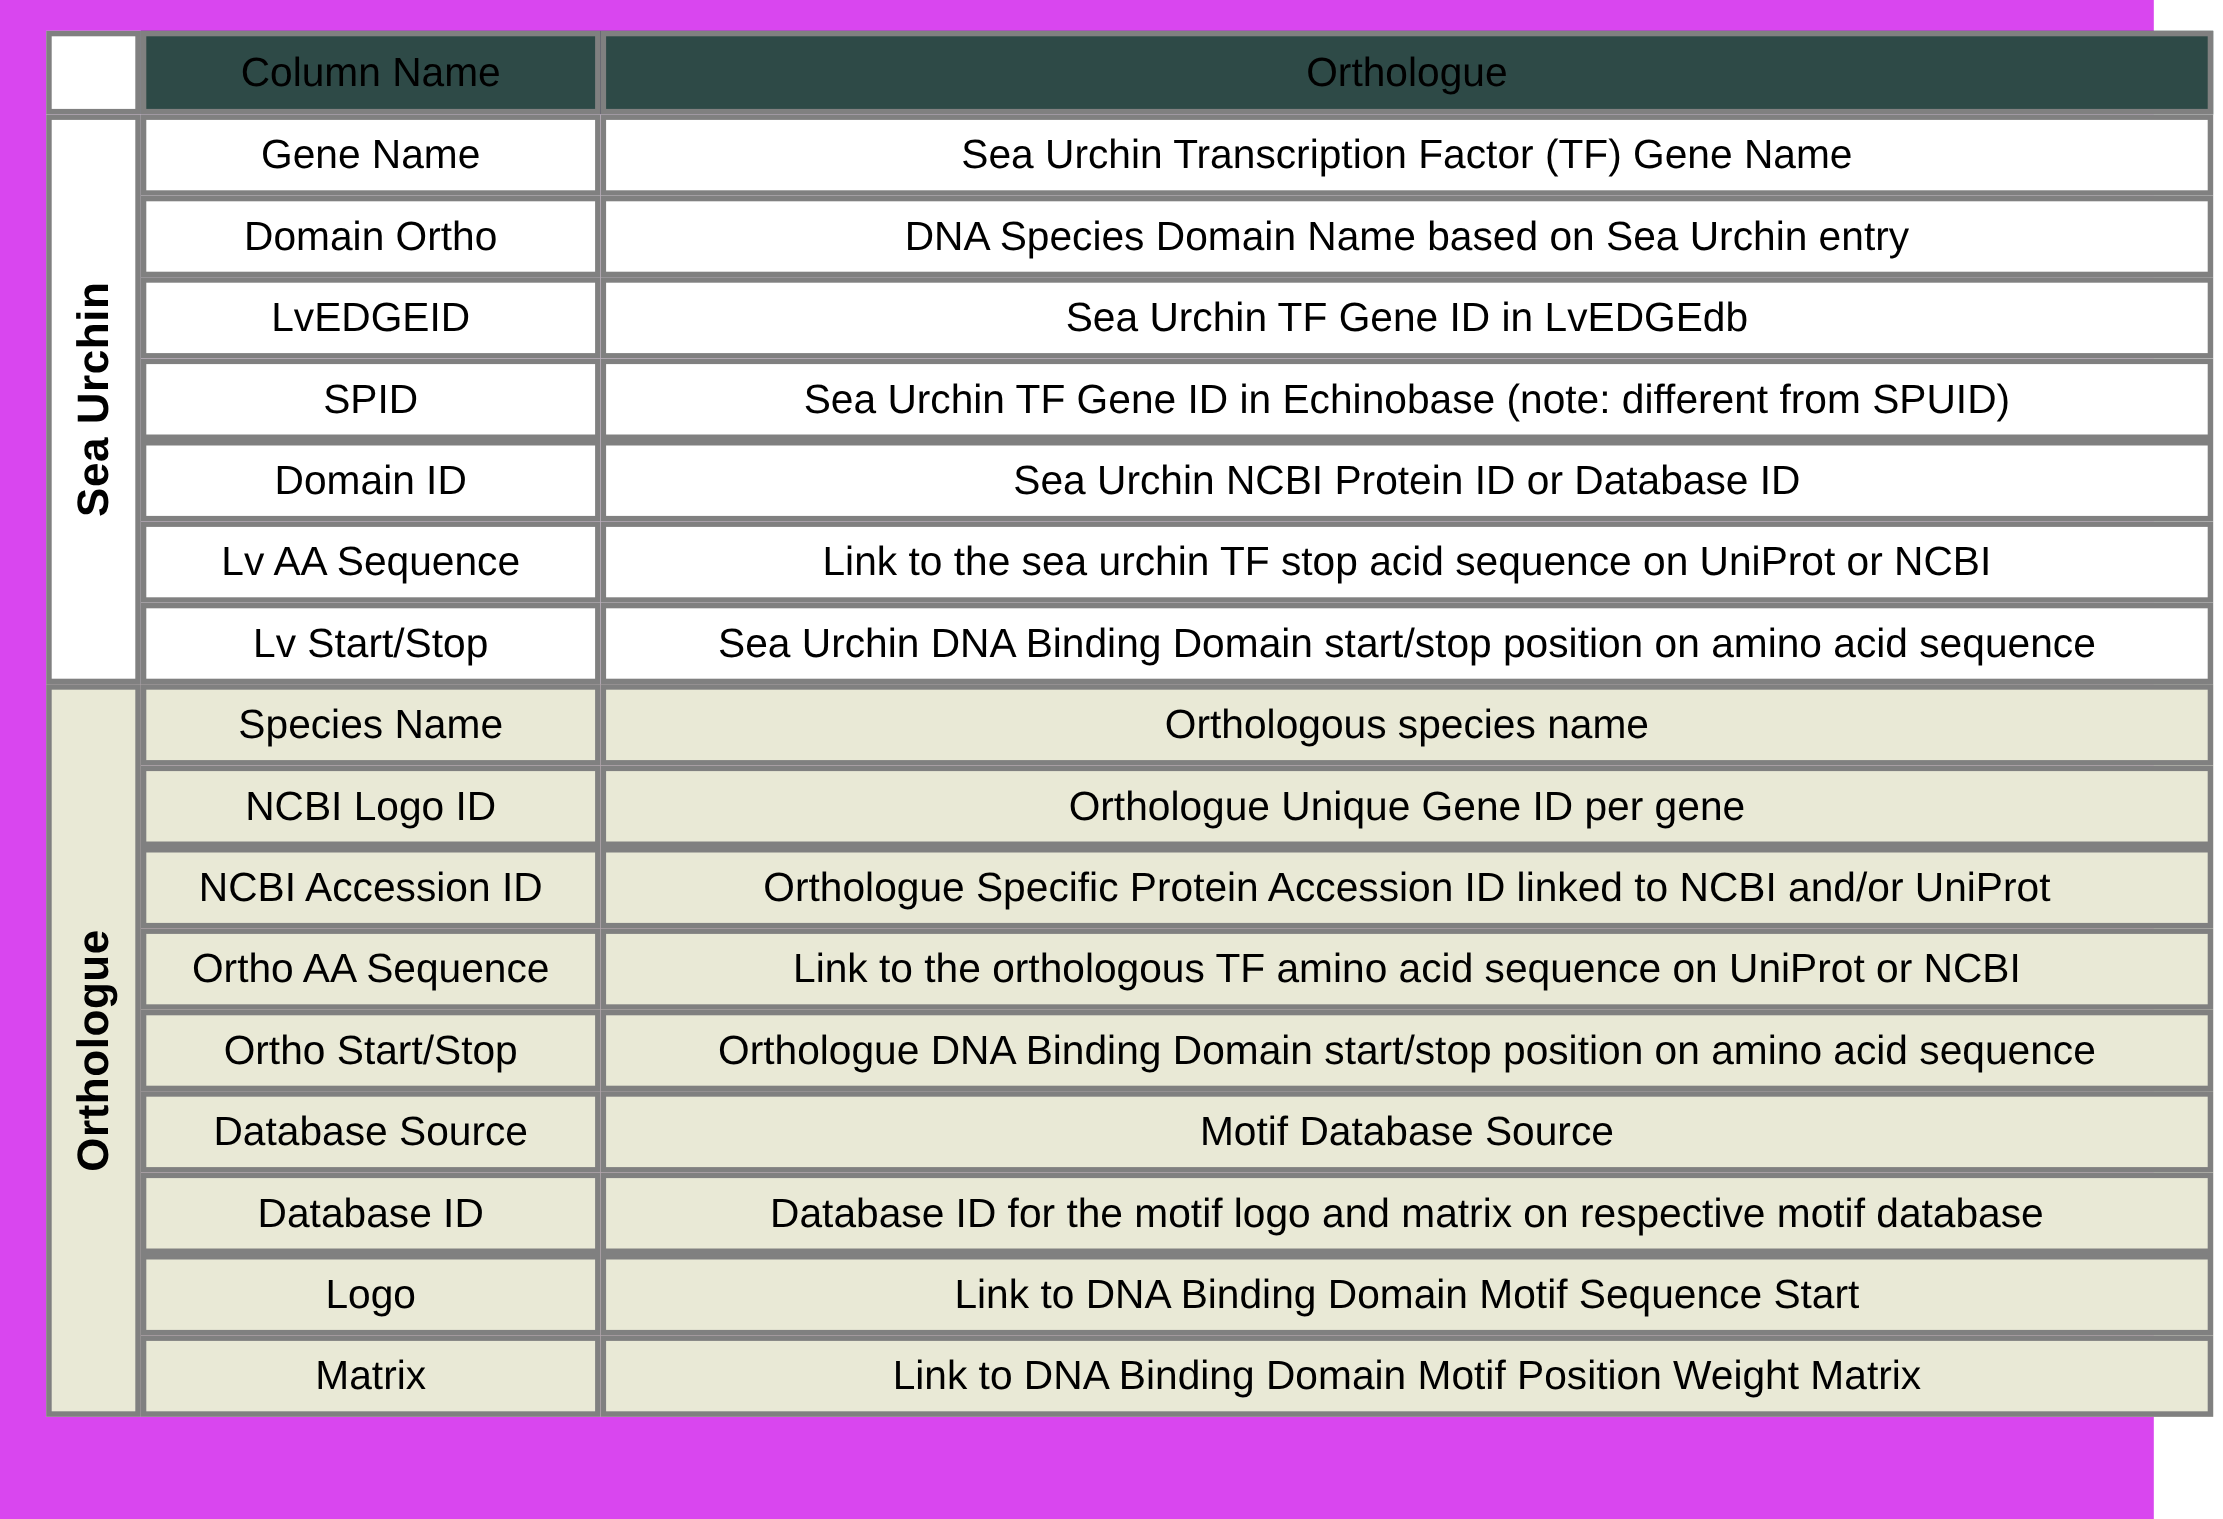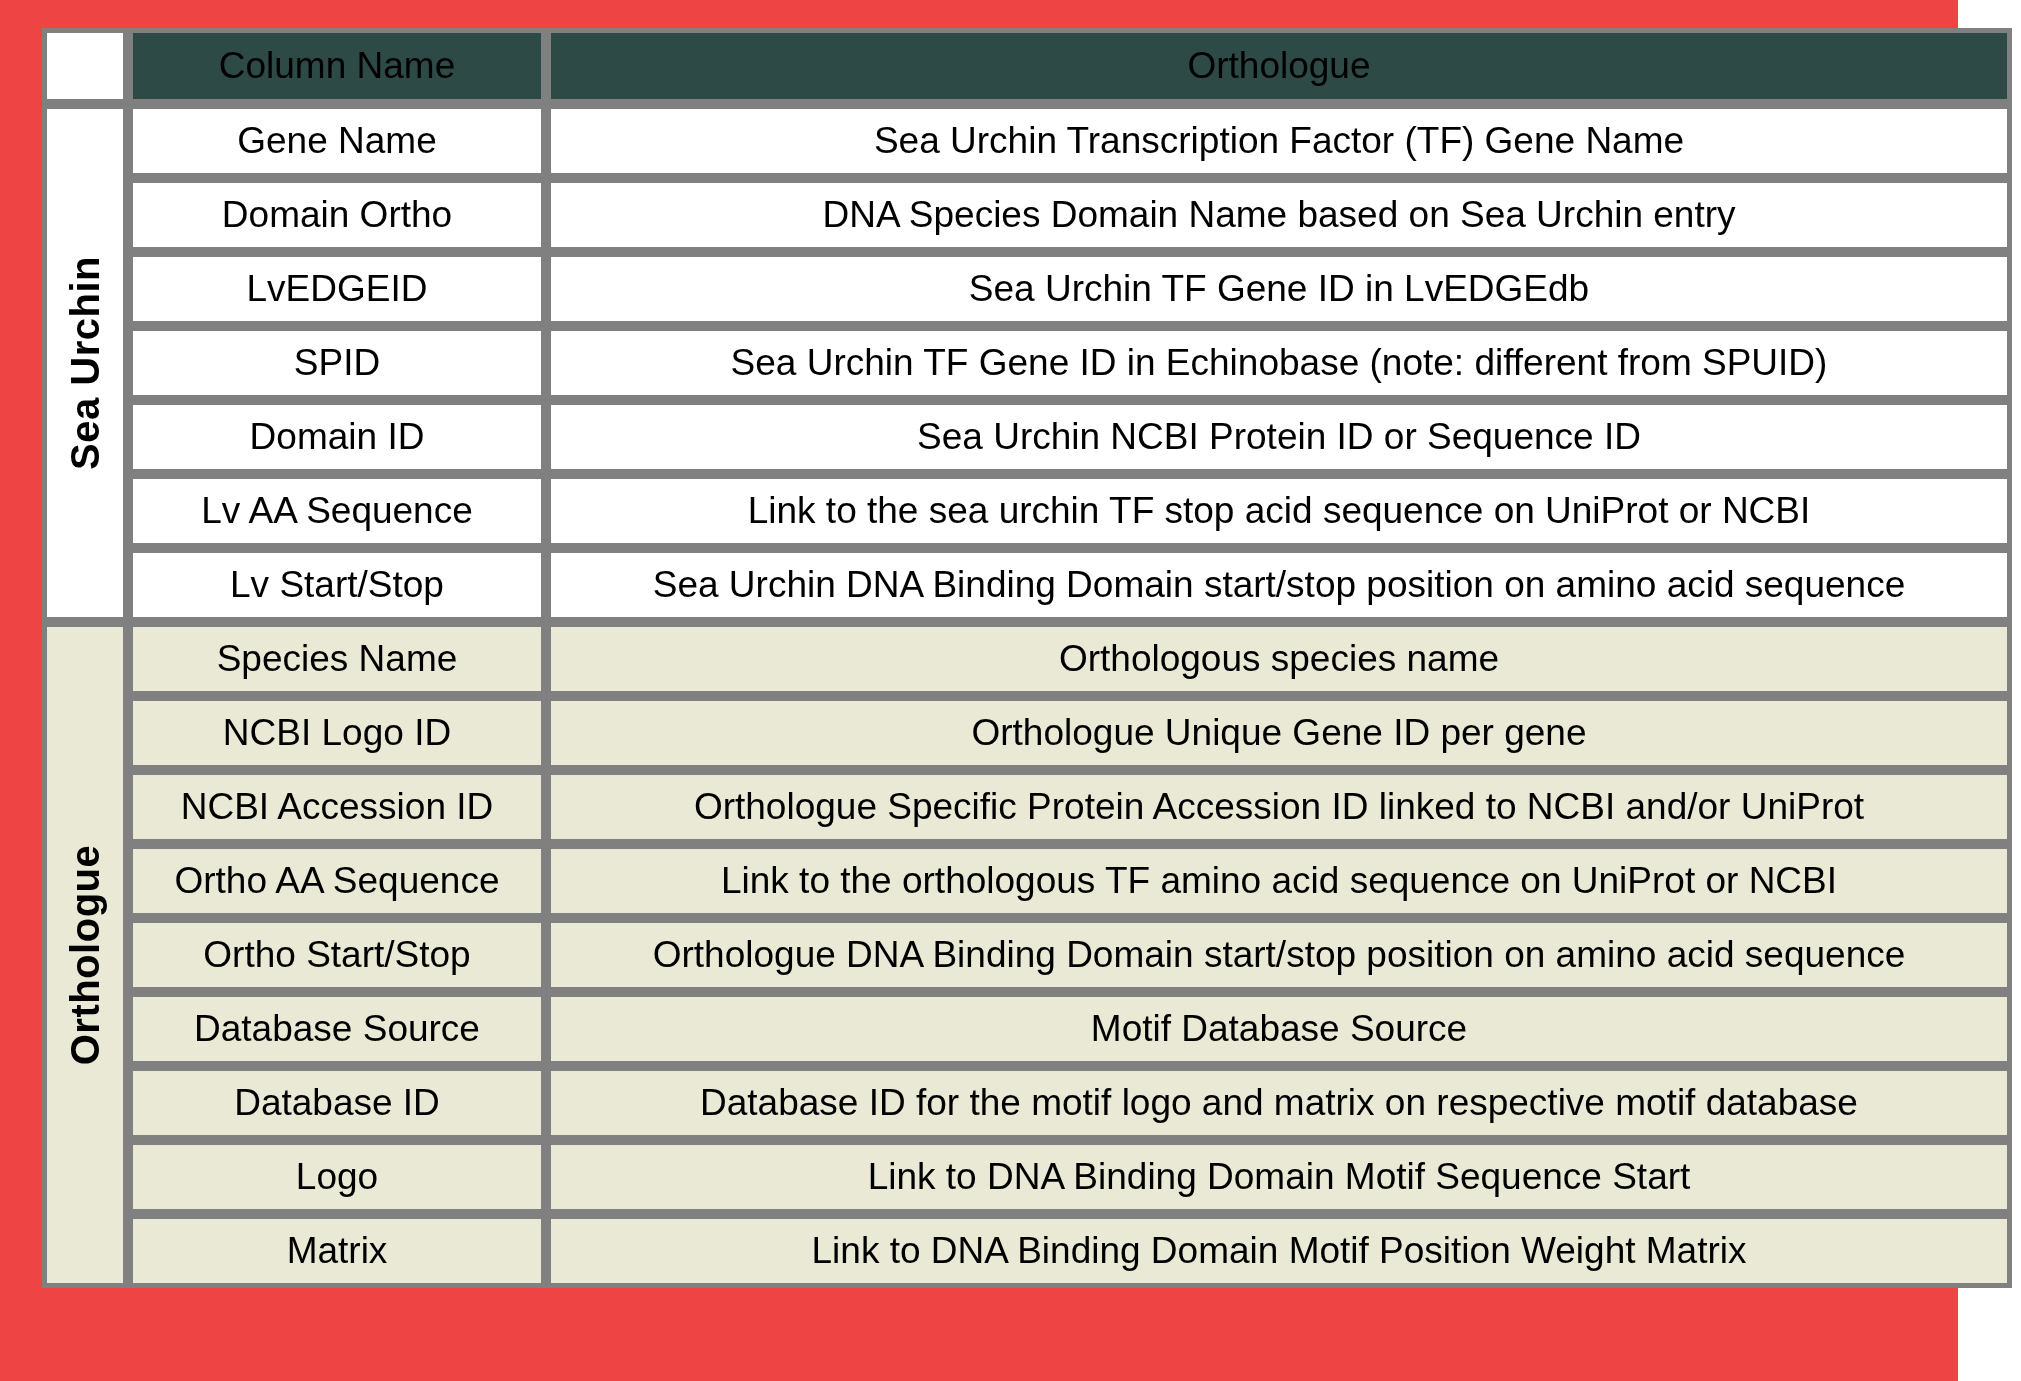--- a/index.html
+++ b/index.html
@@ -11,21 +11,21 @@
     width: 2021px;
     height: 1381px;
     font-family: "Liberation Sans", sans-serif;
     overflow: hidden;
   }
 
   .page {
     position: relative;
     width: 1958px;
     height: 1381px;
-    background: #ef4444;
+    background: #d946ef;
     box-sizing: border-box;
   }
 
   .table-wrap {
     position: absolute;
     left: 42px;
     top: 28px;
     width: 1970px;
   }
 
@@ -139,21 +139,21 @@
           <tr class="row sec-urchin">
             <td class="name-cell">LvEDGEID</td>
             <td class="expl-cell">Sea Urchin TF Gene ID in LvEDGEdb</td>
           </tr>
           <tr class="row sec-urchin">
             <td class="name-cell">SPID</td>
             <td class="expl-cell">Sea Urchin TF Gene ID in Echinobase (note: different from SPUID)</td>
           </tr>
           <tr class="row sec-urchin">
             <td class="name-cell">Domain ID</td>
-            <td class="expl-cell">Sea Urchin NCBI Protein ID or Sequence ID</td>
+            <td class="expl-cell">Sea Urchin NCBI Protein ID or Database ID</td>
           </tr>
           <tr class="row sec-urchin">
             <td class="name-cell">Lv AA Sequence</td>
             <td class="expl-cell">Link to the sea urchin TF stop acid sequence on UniProt or NCBI</td>
           </tr>
           <tr class="row sec-urchin">
             <td class="name-cell">Lv Start/Stop</td>
             <td class="expl-cell">Sea Urchin DNA Binding Domain start/stop position on amino acid sequence</td>
           </tr>
           <tr class="row sec-ortho">

